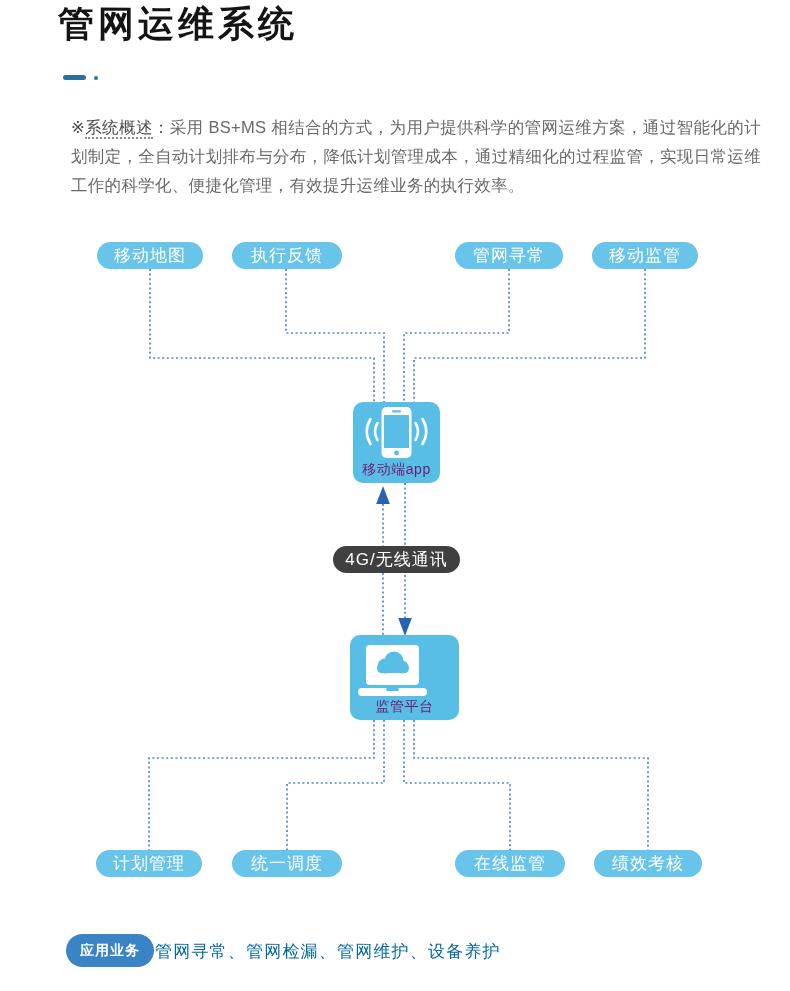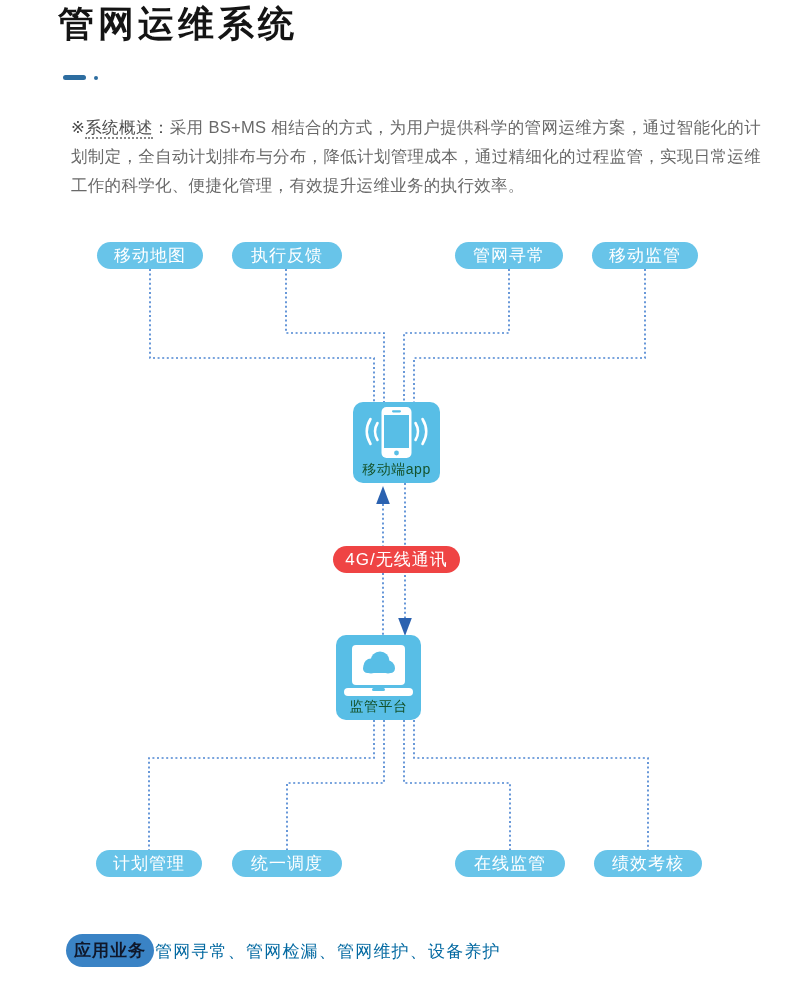--- a/index.html
+++ b/index.html
@@ -22,33 +22,33 @@
   .overview .marker{color:#4a4a4a;}
   .overview .lead{color:#4a4a4a;border-bottom:2px dotted #8a8a8a;padding-bottom:1px;}
   .overview .colon{color:#4a4a4a;}
   
   .connector-svg{position:absolute;left:0;top:0;pointer-events:none;}
   .pill{
     position:absolute;height:27px;border-radius:14px;background:#68C4E9;
     color:#fff;font-size:17px;letter-spacing:1px;
     display:flex;align-items:center;justify-content:center;white-space:nowrap;
   }
-  .pill.link{background:#ef4444;}
+  .pill.link{background:#404040;}
   .node{
     position:absolute;background:#58BEE6;border-radius:10px;
   }
   .node .node-label{
     position:absolute;left:0;right:0;bottom:4px;text-align:center;
-    color:#14532d;font-size:14px;letter-spacing:0.5px;
+    color:#701a75;font-size:14px;letter-spacing:0.5px;
   }
   .node svg{display:block;}
   
   .badge{
     position:absolute;left:66px;top:934px;width:88px;height:33px;border-radius:17px;
-    background:#3A83C5;color:#0f172a;font-size:17px;font-weight:700;letter-spacing:1px;
+    background:#3A83C5;color:#ffffff;font-size:14px;font-weight:700;letter-spacing:1px;
     display:flex;align-items:center;justify-content:center;
   }
   .footer-text{
     position:absolute;left:155px;top:940px;
     font-size:17px;color:#0369a1;letter-spacing:1.2px;white-space:nowrap;
   }
 </style>
 </head>
 <body>
 
@@ -96,21 +96,21 @@
       <path d="M17.5 17 q-7.5 12.5 0 25"></path>
       <path d="M62.5 21 q5 8.5 0 17"></path>
       <path d="M69.5 17 q7.5 12.5 0 25"></path>
     </g>
   </svg>
   <div class="node-label">移动端app</div>
 </div>
 
 <div class="pill link" style="left:333px;top:546px;width:127px;">4G/无线通讯</div>
 
-<div class="node" style="left:336px;top:635px;width:85px;height:85px;">
+<div class="node" style="left:350px;top:635px;width:109px;height:85px;">
   <svg width="85" height="64" viewBox="0 0 85 64">
     <rect x="16" y="10" width="53" height="40" rx="4" fill="#ffffff"></rect>
     <g fill="#58BEE6">
       <circle cx="35" cy="31" r="7.5"></circle>
       <circle cx="44" cy="26" r="9.5"></circle>
       <circle cx="52" cy="32" r="6.5"></circle>
       <rect x="27" y="29" width="32" height="9" rx="4.5"></rect>
     </g>
     <rect x="8" y="53" width="69" height="8" rx="4" fill="#ffffff"></rect>
     <rect x="36" y="53" width="13" height="3" rx="1.5" fill="#58BEE6"></rect>

